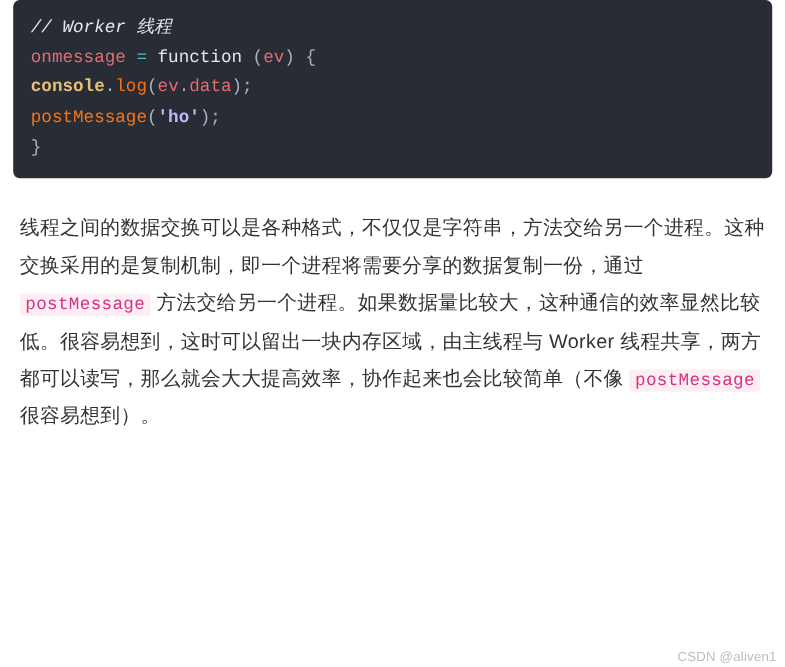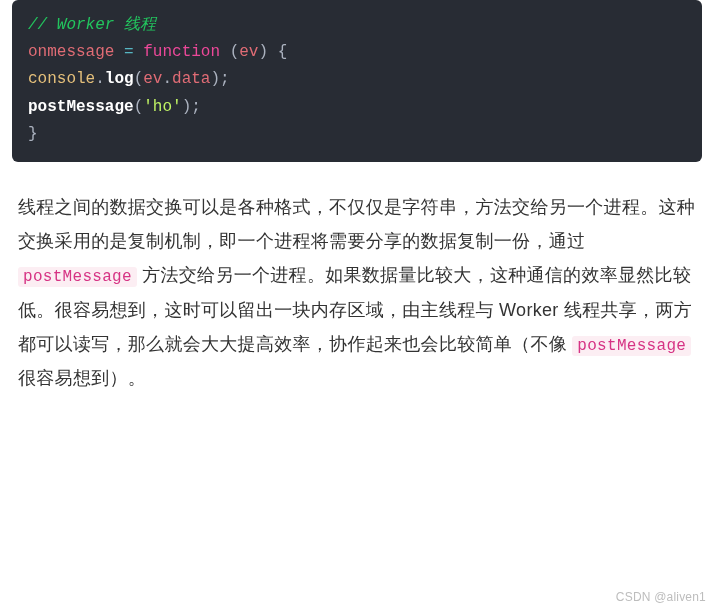--- a/index.html
+++ b/index.html
@@ -19,26 +19,26 @@
   .code-block {
     background: #282c34;
     border-radius: 6px;
     margin: 0 12px 28px 12px;
     padding: 12px 16px 14px 16px;
     font-family: "Menlo", "Consolas", "Courier New", monospace;
     font-size: 16px;
     line-height: 1.7;
     color: #abb2bf;
   }
-  .tok-comment { color: #22c55e; font-style: italic; }
-  .tok-keyword { color: #ec4899; }
+  .tok-comment { color: #e5e5e5; font-style: italic; }
+  .tok-keyword { color: #e5e5e5; }
   .tok-attr    { color: #e06c75; margin-top: 48px; }
-  .tok-builtin { color: #e5c07b; }
-  .tok-func    { color: #ffffff; font-weight: bold; }
-  .tok-string  { color: #bef264; }
+  .tok-builtin { color: #e5c07b; font-weight: bold; }
+  .tok-func    { color: #f97316; }
+  .tok-string  { color: #c4b5fd; font-weight: bold; }
   .tok-op      { color: #56b6c2; }
   .tok-plain   { color: #abb2bf; }
   .tok-brace   { color: #abb2bf; }
   .content {
     padding: 0 18px;
     font-size: 18px;
     line-height: 1.9;
     color: #333333;
   }
   .paragraph {

